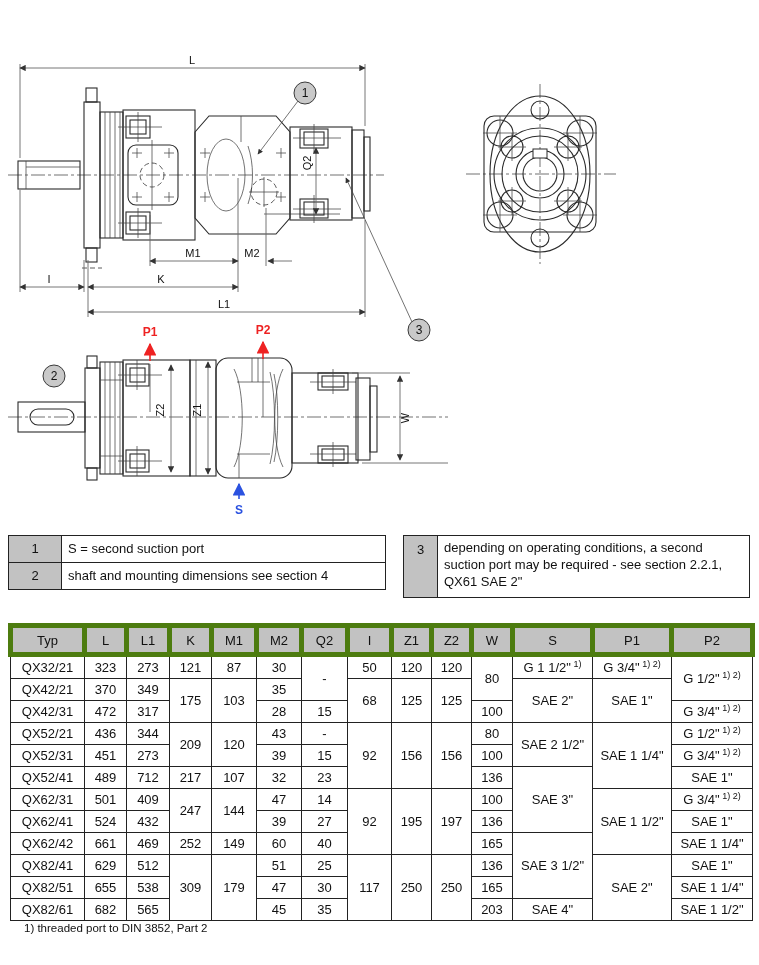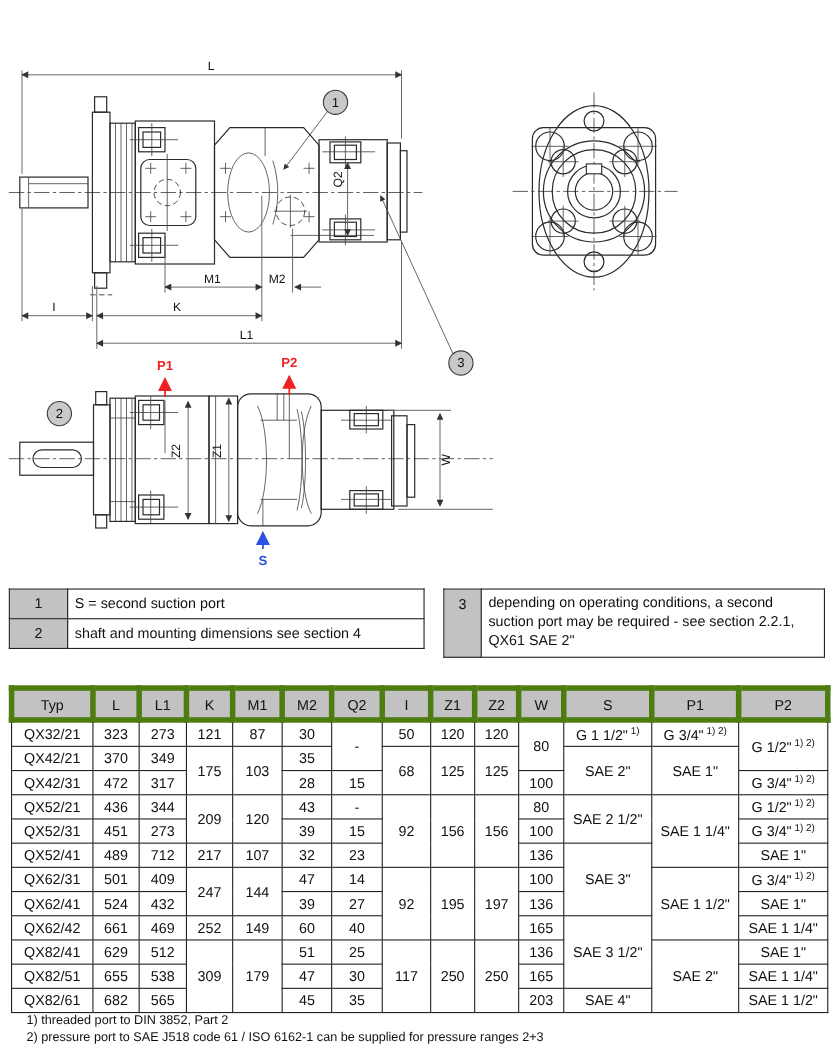--- a/index.html
+++ b/index.html
@@ -481,16 +481,15 @@
           <td>35</td>
           <td>203</td>
           <td>SAE 4"</td>
           <td>SAE 1 1/2"</td>
         </tr>
       </tbody>
   </table>
 
   <div class="footnotes">
     <div>1) threaded port to DIN 3852, Part 2</div>
-    <div>2) pressure port to SAE J518 code 61 / ISO 6162-1 can be supplied for pressure ranges 2+3</div>
   </div>
 
 </div>
 
 </body></html>

